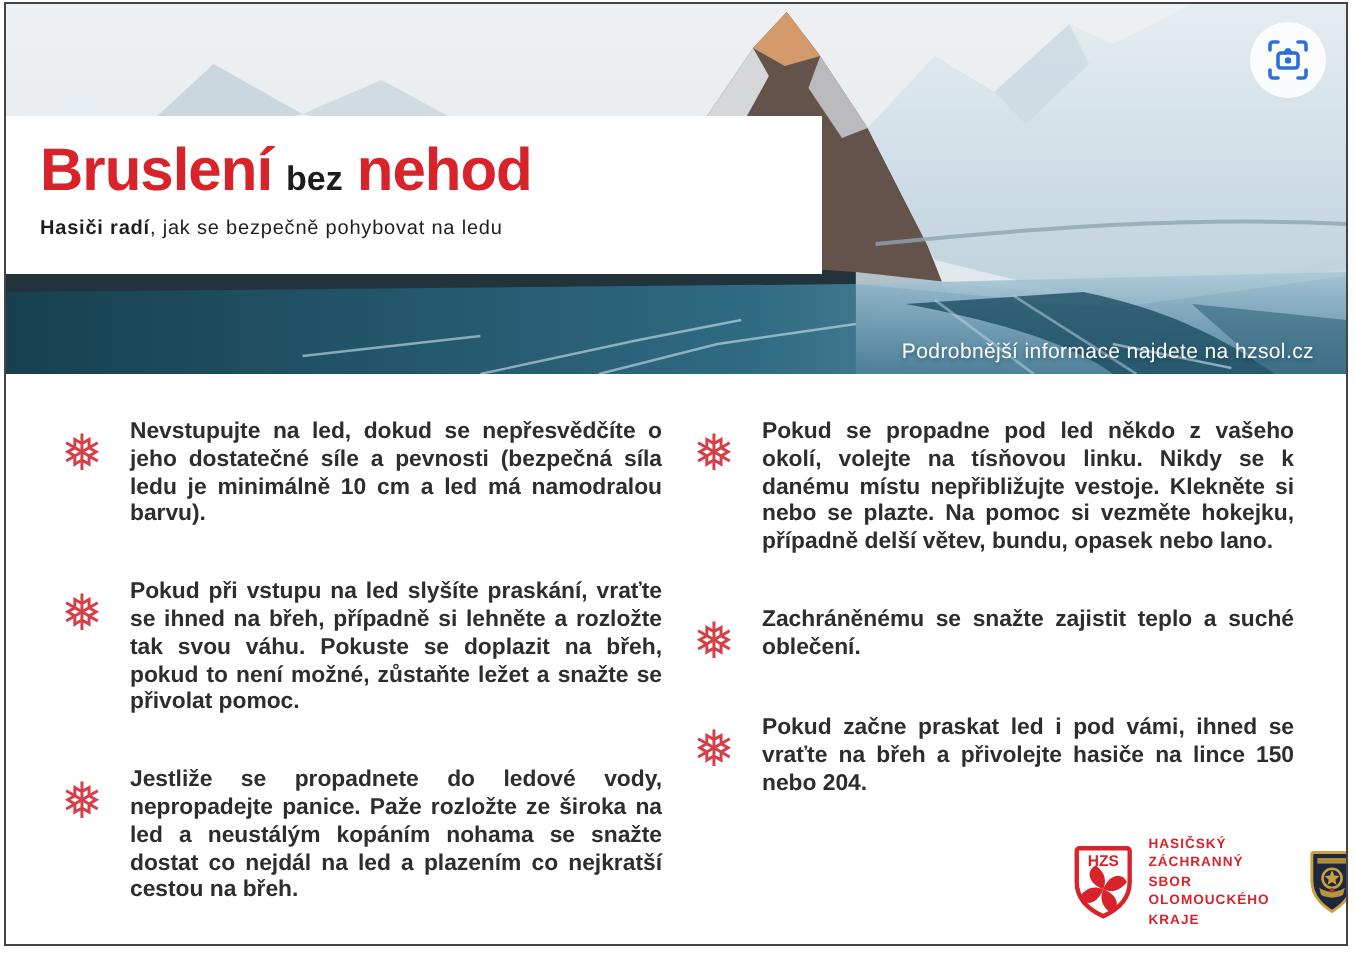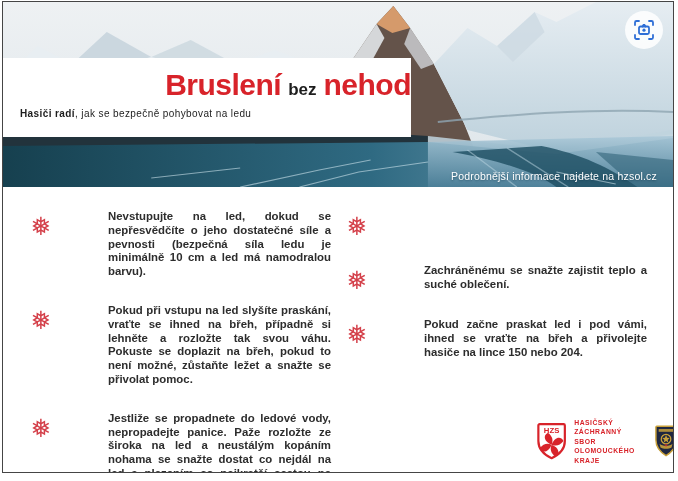--- a/index.html
+++ b/index.html
@@ -4,36 +4,36 @@
 <style>
   html,body{margin:0;padding:0;background:#ffffff;}
   body{width:678px;height:481px;overflow:hidden;font-family:"Liberation Sans",sans-serif;position:relative;}
   .frame{position:absolute;left:2px;top:1px;width:672px;height:472px;border:1.5px solid #454545;background:#ffffff;box-sizing:border-box;overflow:hidden;}
 
   
   .hero{position:relative;width:100%;height:185px;overflow:hidden;}
   .hero svg.scene{position:absolute;inset:0;width:100%;height:100%;display:block;}
 
   .banner{position:absolute;left:0;top:56px;width:408px;height:79px;background:#ffffff;box-sizing:border-box;padding:10px 0 0 17px;}
-  .banner h1{margin:0;line-height:1;white-space:nowrap;text-align:right;}
+  .banner h1{margin:0;line-height:1;white-space:nowrap;}
   .t-big{font-size:30px;font-weight:800;letter-spacing:-0.5px;color:#d8232a;}
   .t-small{font-size:17px;font-weight:800;color:#1d1d1d;margin:0 7px;}
   .banner .sub{margin-top:8px;font-size:10px;letter-spacing:0.4px;color:#1d1d1d;white-space:nowrap;}
   .sub .sub-bold{font-weight:800;}
   .sub .sub-rest{font-weight:500;}
 
   .hero-note{position:absolute;right:16px;bottom:5px;color:#ffffff;font-size:10.5px;font-weight:400;letter-spacing:0.2px;text-shadow:0 1px 2px rgba(0,40,60,.45);}
 
   .capture-btn{position:absolute;top:9px;right:10px;width:38px;height:38px;border-radius:50%;background:rgba(255,255,255,.85);display:flex;align-items:center;justify-content:center;cursor:pointer;border:none;}
 
   
   .tips{display:grid;grid-template-columns:1fr 1fr;column-gap:12px;padding:23px 26px 0 24px;}
   .tip{display:flex;gap:10px;margin-bottom:25px;}
   .flake{flex:0 0 28px;width:28px;text-align:center;font-size:25px;line-height:1;color:#d4404a;margin-top:4px;font-family:"DejaVu Sans",sans-serif;}
-  .tip-text{font-size:11.4px;line-height:13.8px;font-weight:600;color:#2d2d2d;text-align:justify;margin-left:43px;}
+  .tip-text{font-size:11.4px;line-height:13.8px;font-weight:600;color:#2d2d2d;text-align:justify;}
 
   
   .logos{position:absolute;left:486px;bottom:7px;display:flex;align-items:center;gap:15px;}
   .hzs-logo{display:flex;align-items:center;gap:8px;margin-left:48px;}
   .hzs-name{color:#d8232a;font-size:6.8px;font-weight:800;letter-spacing:0.5px;line-height:9.5px;}
 </style>
 </head>
 <body>
 
 <div class="frame">
@@ -120,20 +120,21 @@
         <span class="tip-text">Pokud při vstupu na led slyšíte praskání, vraťte se ihned na břeh, případně si lehněte a rozložte tak svou váhu. Pokuste se doplazit na břeh, pokud to není možné, zůstaňte ležet a snažte se přivolat pomoc.</span>
       </div>
       <div class="tip">
         <span class="flake">❅</span>
         <span class="tip-text">Jestliže se propadnete do ledové vody, nepropadejte panice. Paže rozložte ze široka na led a neustálým kopáním nohama se snažte dostat co nejdál na led a plazením co nejkratší cestou na břeh.</span>
       </div>
     </div>
     <div>
       <div class="tip">
         <span class="flake">❅</span>
+        <span class="tip-text">Pokud se propadne pod led někdo z vašeho okolí, volejte na tísňovou linku. Nikdy se k danému místu nepřibližujte vestoje. Klekněte si nebo se plazte. Na pomoc si vezměte hokejku, případně delší větev, bundu, opasek nebo lano.</span>
       </div>
       <div class="tip">
         <span class="flake">❅</span>
         <span class="tip-text">Zachráněnému se snažte zajistit teplo a suché oblečení.</span>
       </div>
       <div class="tip">
         <span class="flake">❅</span>
         <span class="tip-text">Pokud začne praskat led i pod vámi, ihned se vraťte na břeh a přivolejte hasiče na lince 150 nebo 204.</span>
       </div>
     </div>

